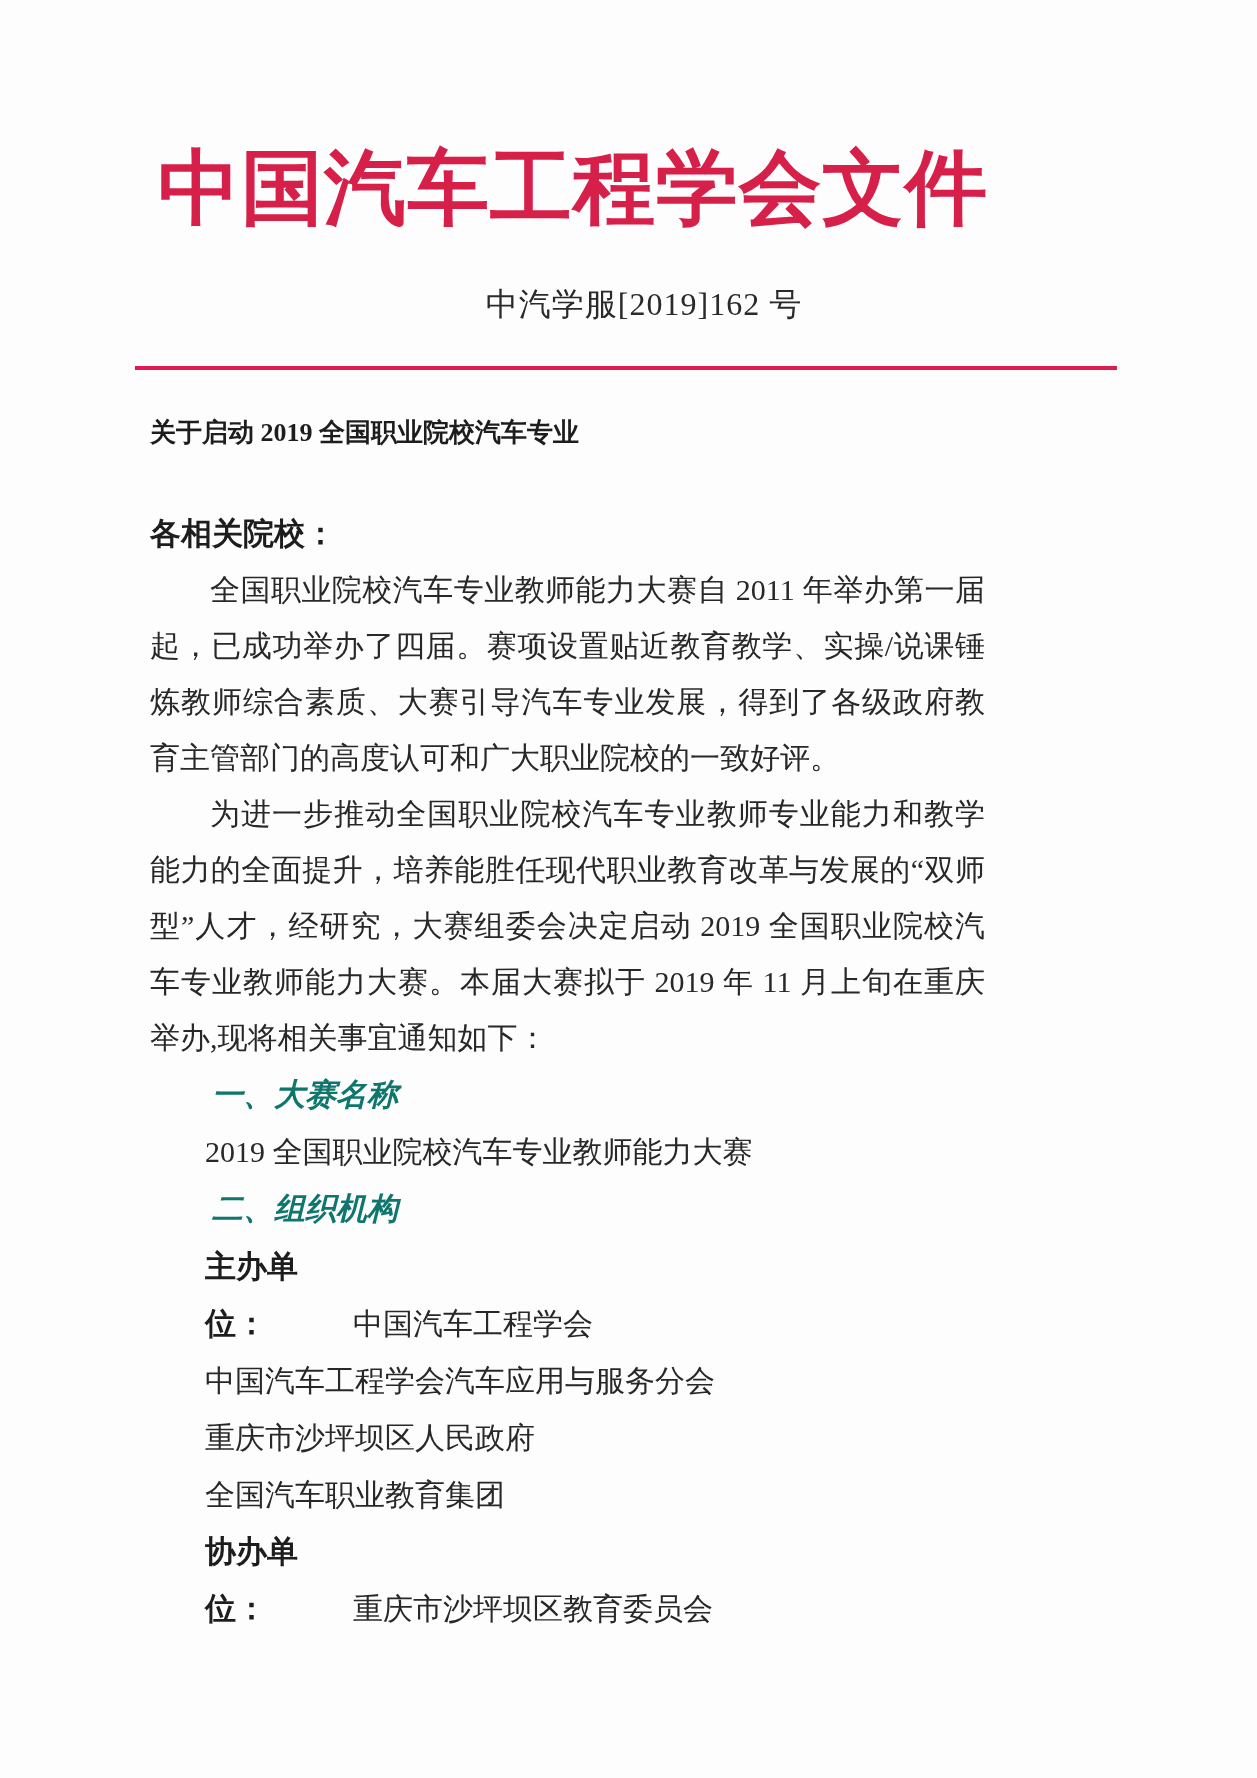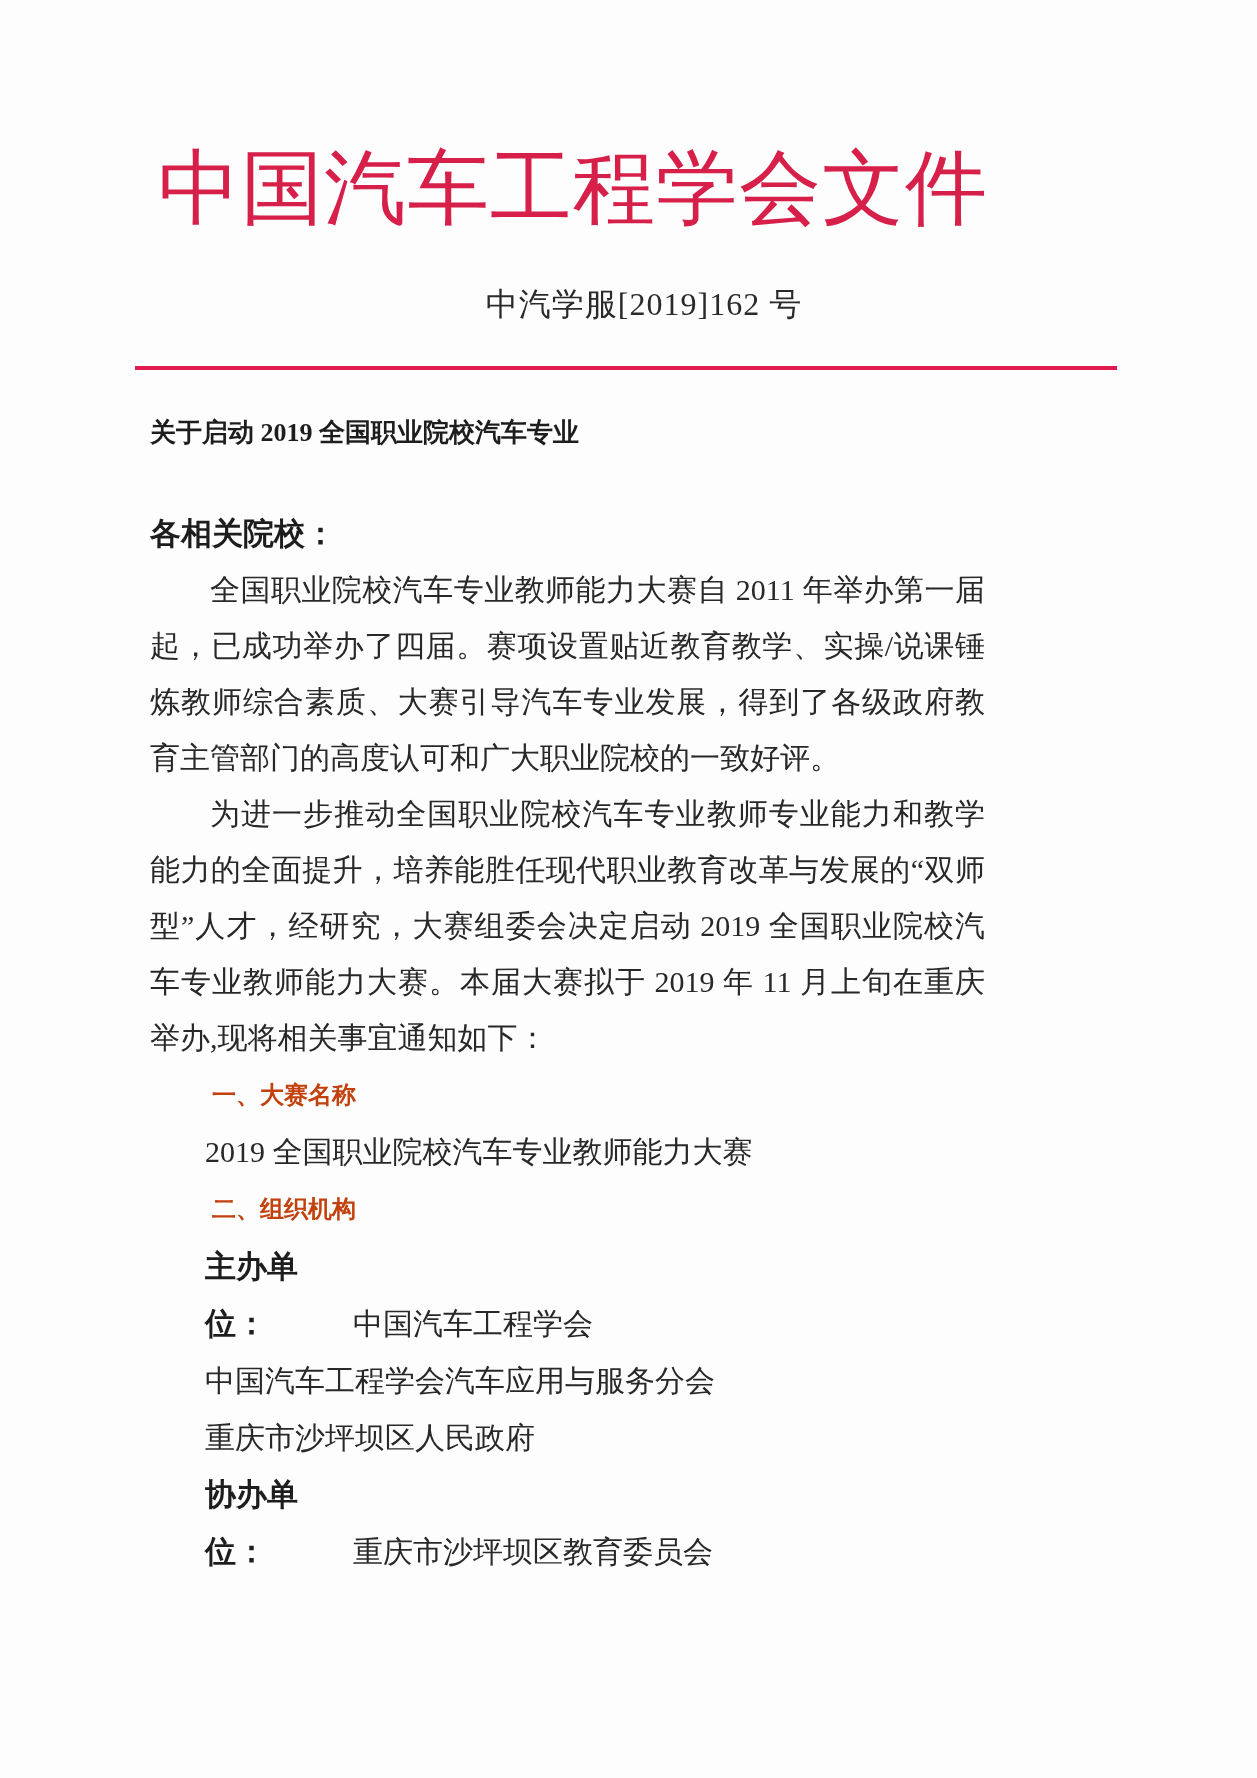--- a/index.html
+++ b/index.html
@@ -14,21 +14,21 @@
     color: #262626;
     font-family: "Liberation Serif", serif;
     overflow: hidden;
   }
 
   
   .agency {
     margin: 0;
     padding: 142px 0 0 158px;
     font-family: "Liberation Serif", serif;
-    font-weight: 400;
+    font-weight: 700;
     font-size: 82px;
     line-height: 1.15;
     letter-spacing: 1px;
     color: var(--accent-red, #d6204a);
     white-space: nowrap;
   }
 
   
   .doc-number {
     margin-top: 48px;
@@ -79,24 +79,25 @@
 
   .body-para {
     margin: 0;
     text-indent: 2em;
     text-align: justify;
   }
 
   .section-heading {
     font-family: "Liberation Sans", sans-serif;
     font-weight: 700;
-    font-size: 24px;
+    font-size: 31px;
     line-height: 58px;
     padding-left: 62px;
-    color: #c2410c;
+    color: #0f766e;
+    font-style: italic;
   }
 
   .section-line {
     padding-left: 55px;
     line-height: 56px;
   }
 
   .org-row {
     display: flex;
     align-items: flex-end;
@@ -147,20 +148,21 @@
       <span class="org-label">主办单位：</span>
       <span class="org-values">
         <span class="org-value">中国汽车工程学会</span>
       </span>
     </div>
 
     <div class="org-row">
       <span class="org-values">
         <span class="org-value">中国汽车工程学会汽车应用与服务分会</span>
         <span class="org-value">重庆市沙坪坝区人民政府</span>
+        <span class="org-value">全国汽车职业教育集团</span>
       </span>
     </div>
 
     <div class="org-row">
       <span class="org-label">协办单位：</span>
       <span class="org-values">
         <span class="org-value">重庆市沙坪坝区教育委员会</span>
       </span>
     </div>
 

